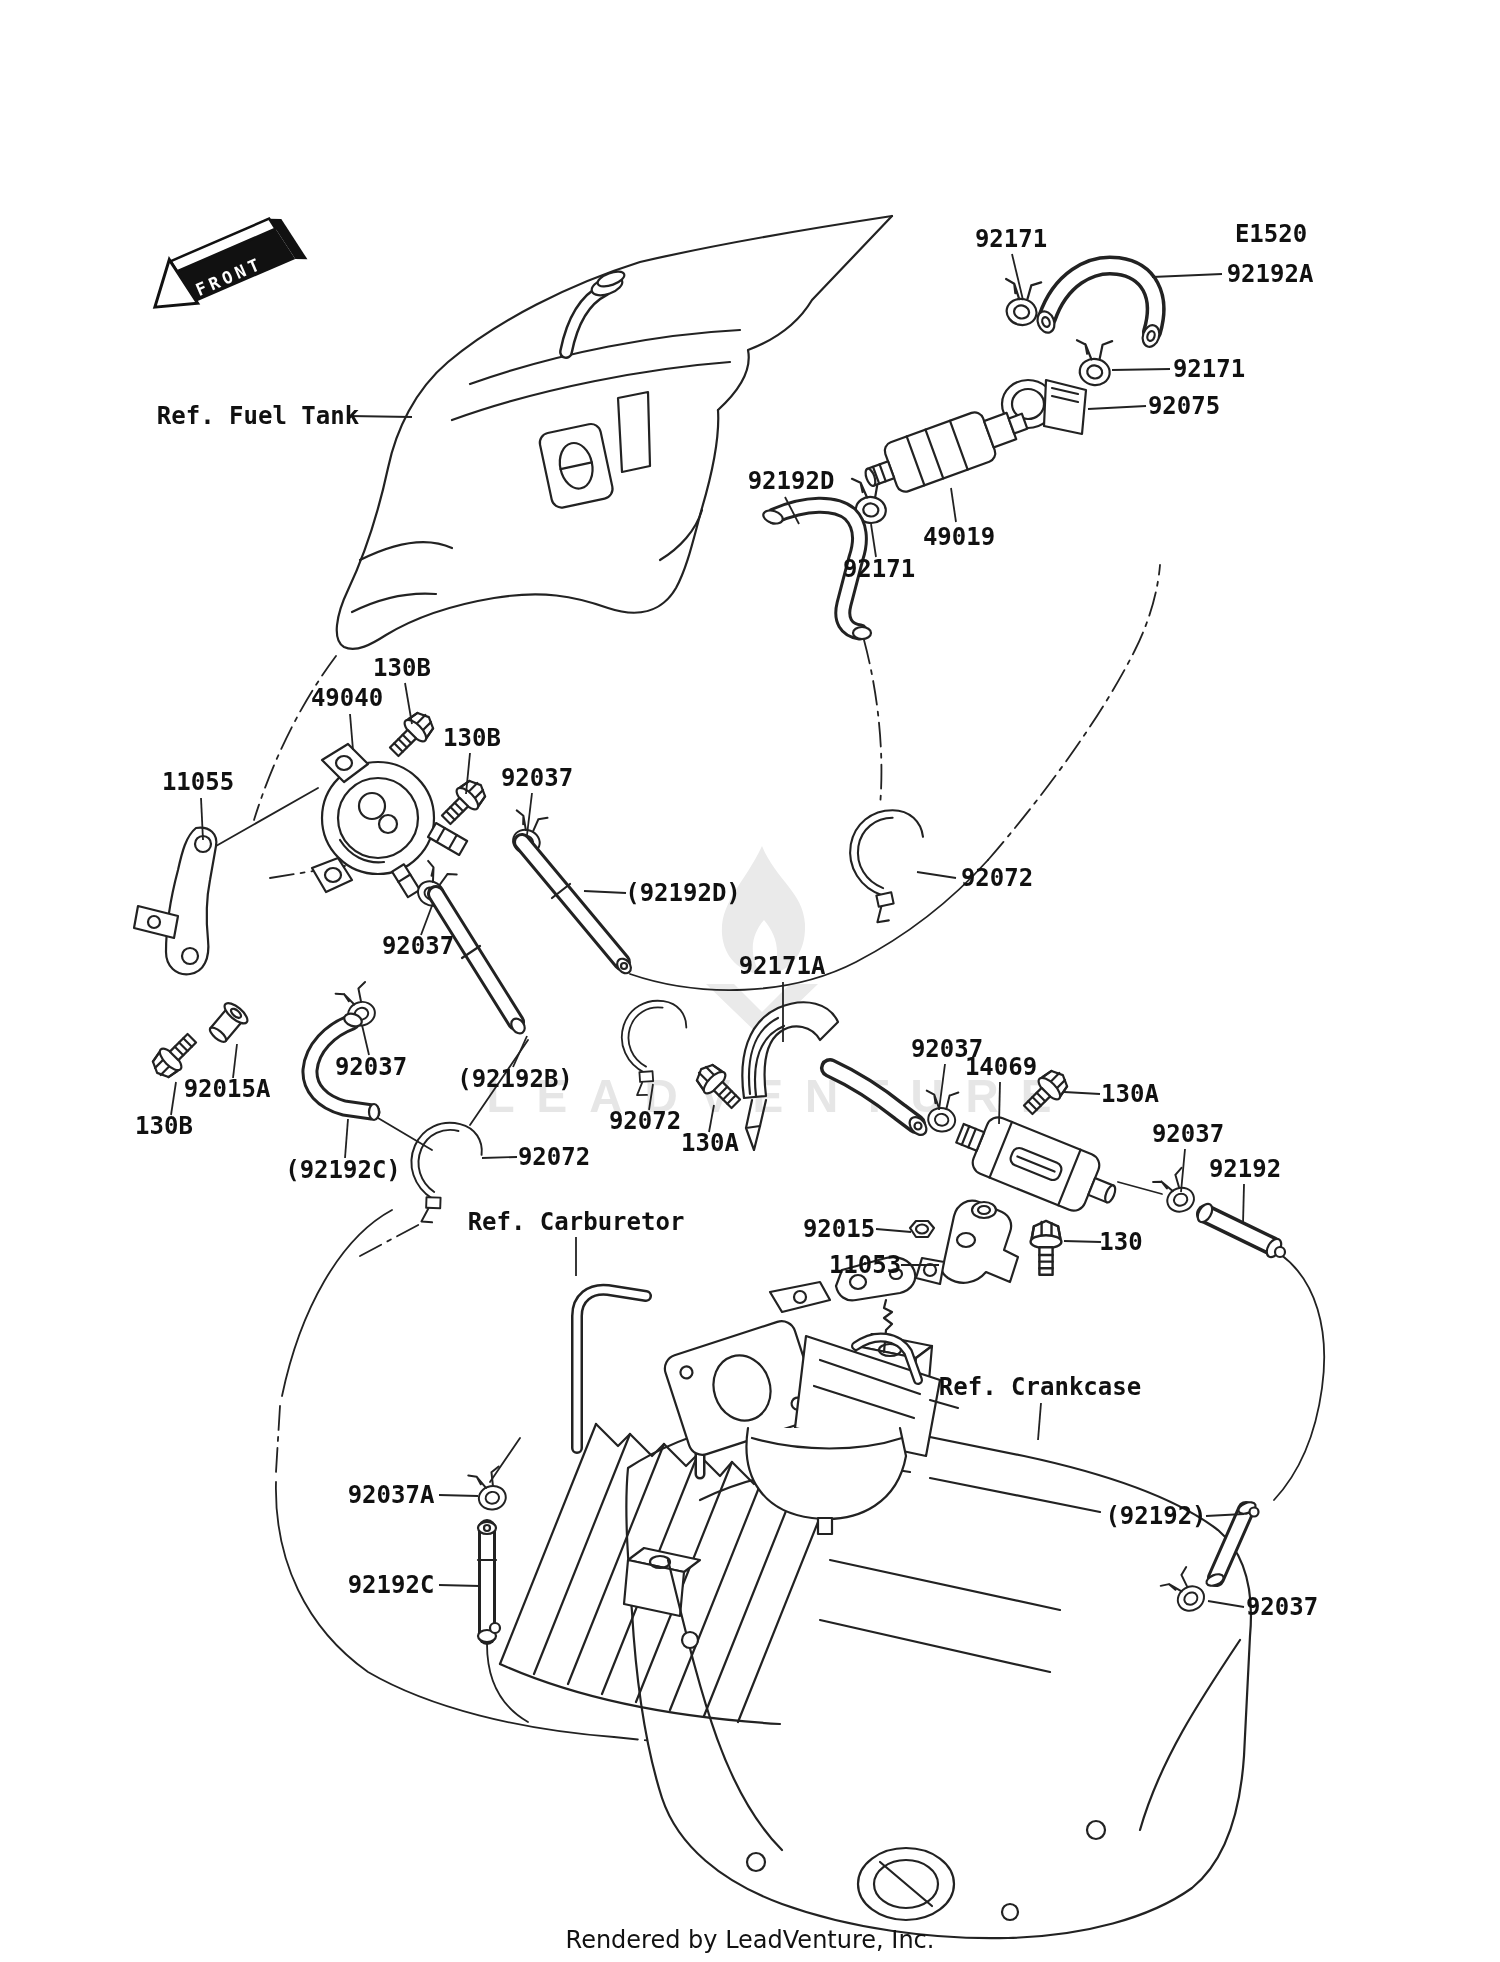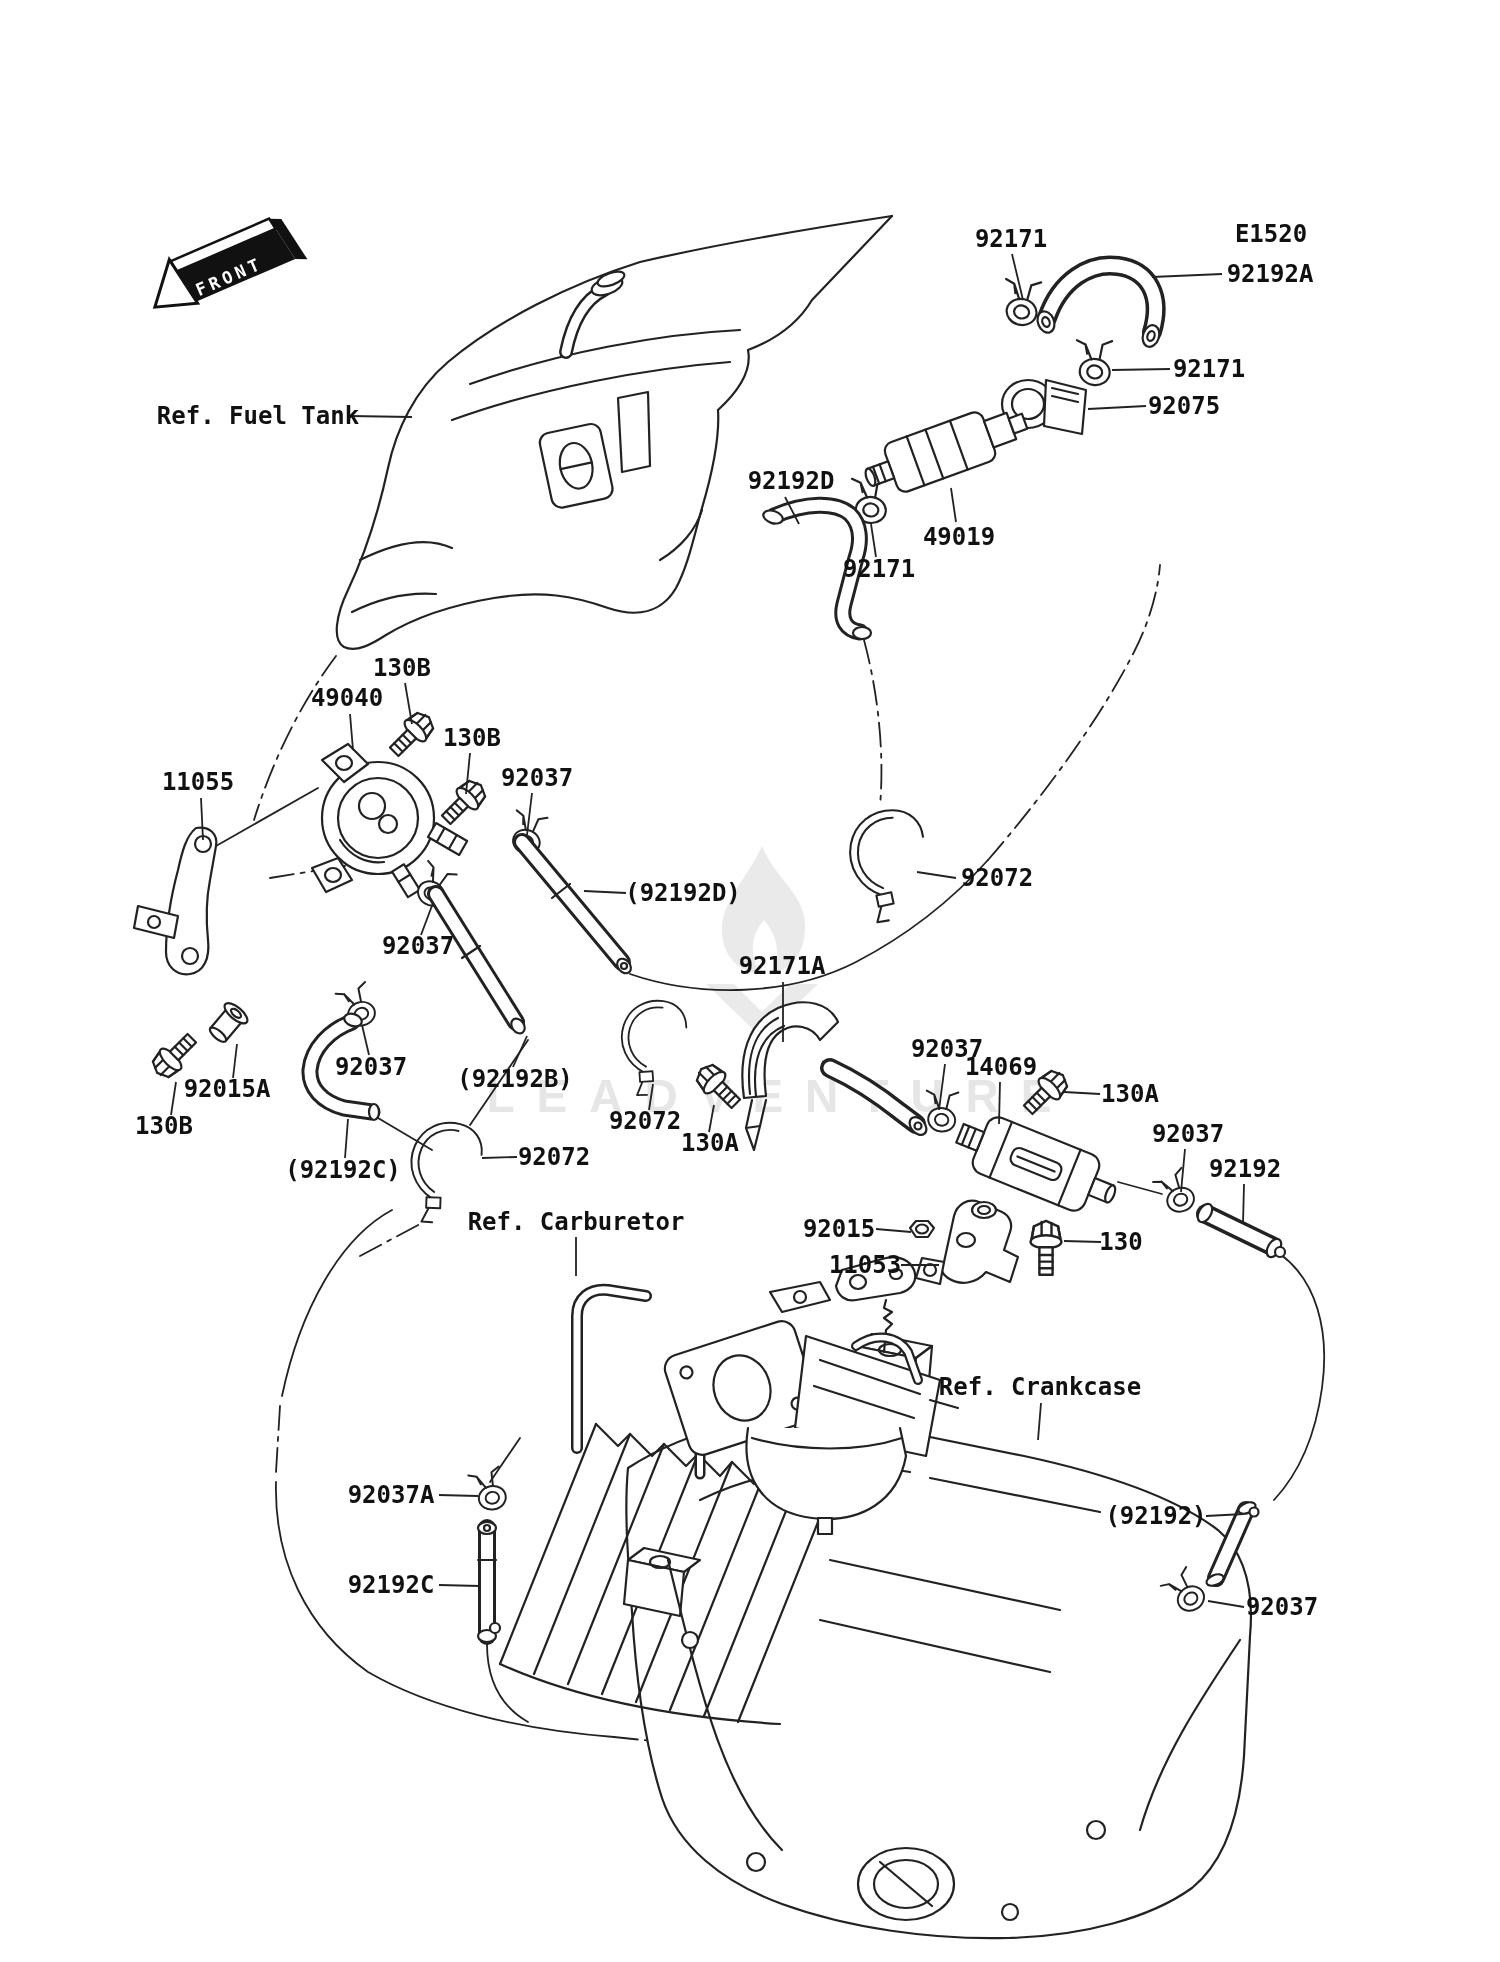--- a/index.html
+++ b/index.html
@@ -425,13 +425,14 @@
         <text x="1156" y="1524">(92192)</text>
         <line x1="439" y1="1495" x2="478" y2="1496"></line>
         <text x="391" y="1503">92037A</text>
         <line x1="439" y1="1585" x2="480" y2="1586"></line>
         <text x="391" y="1593">92192C</text>
         <line x1="1244" y1="1607" x2="1208" y2="1601"></line>
         <text x="1282" y="1615">92037</text>
       </g>
 </svg>
 
+<div class="footer">Rendered by LeadVenture, Inc.</div>
 </div>
 
 </body></html>

